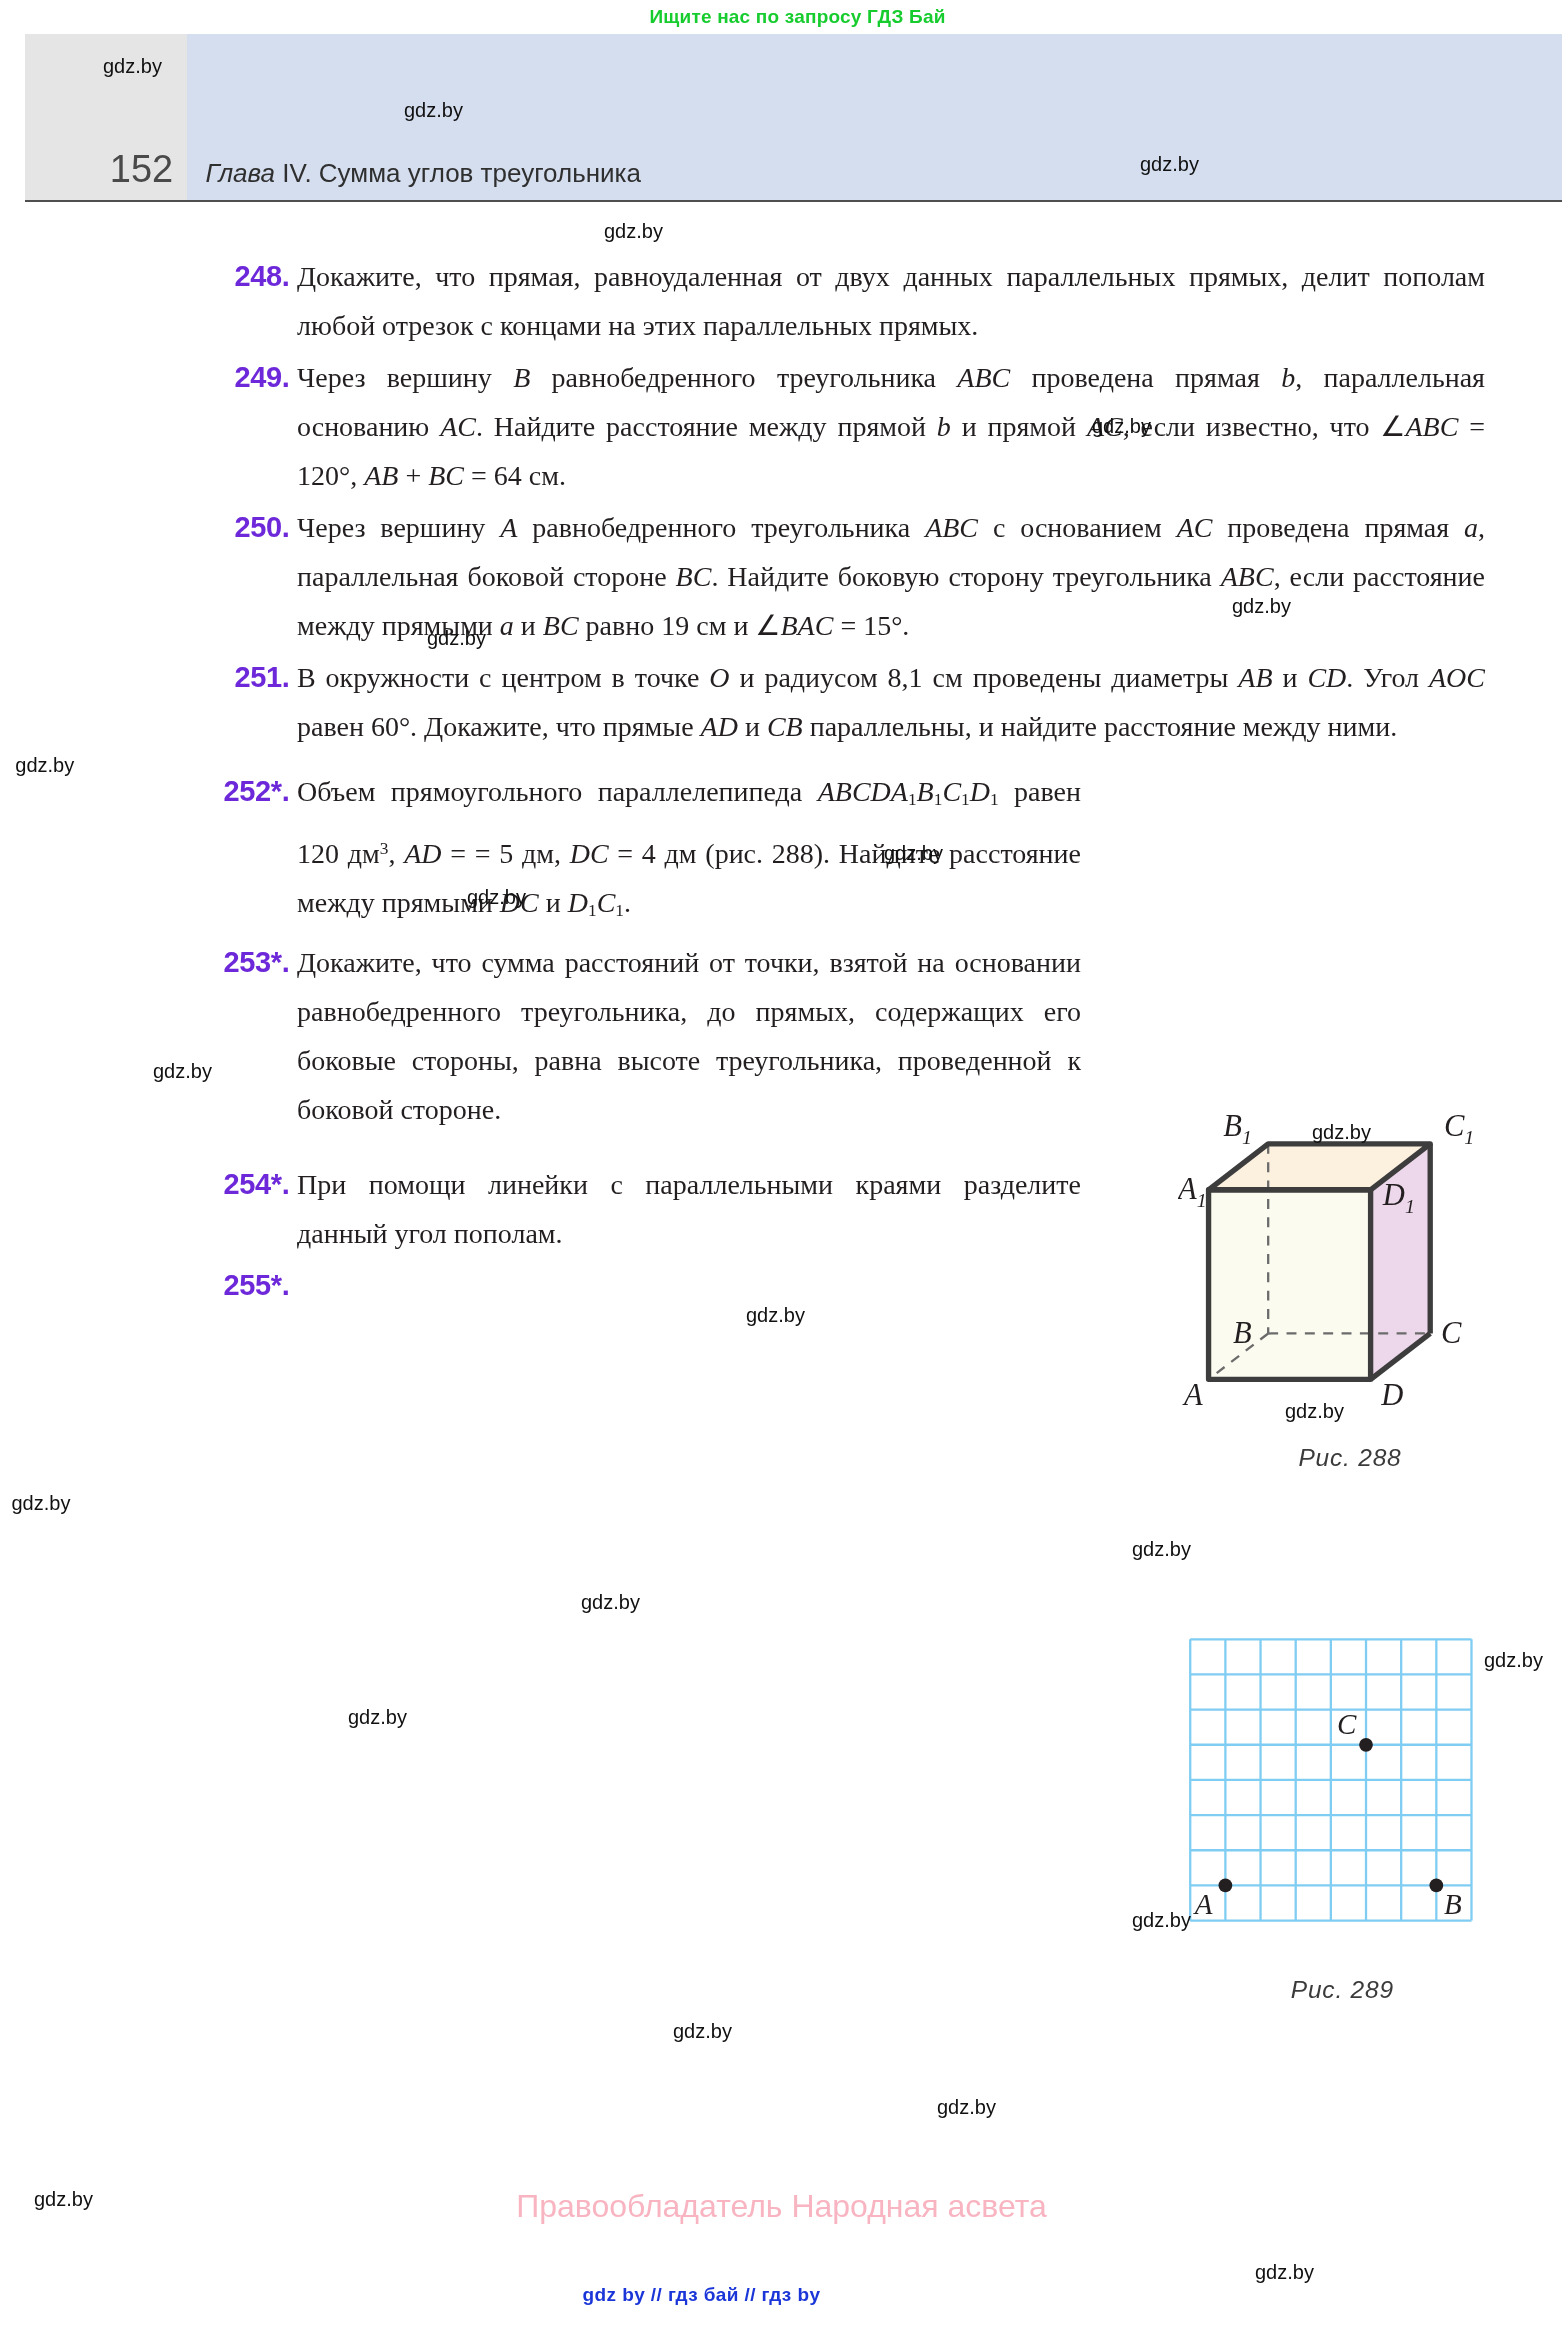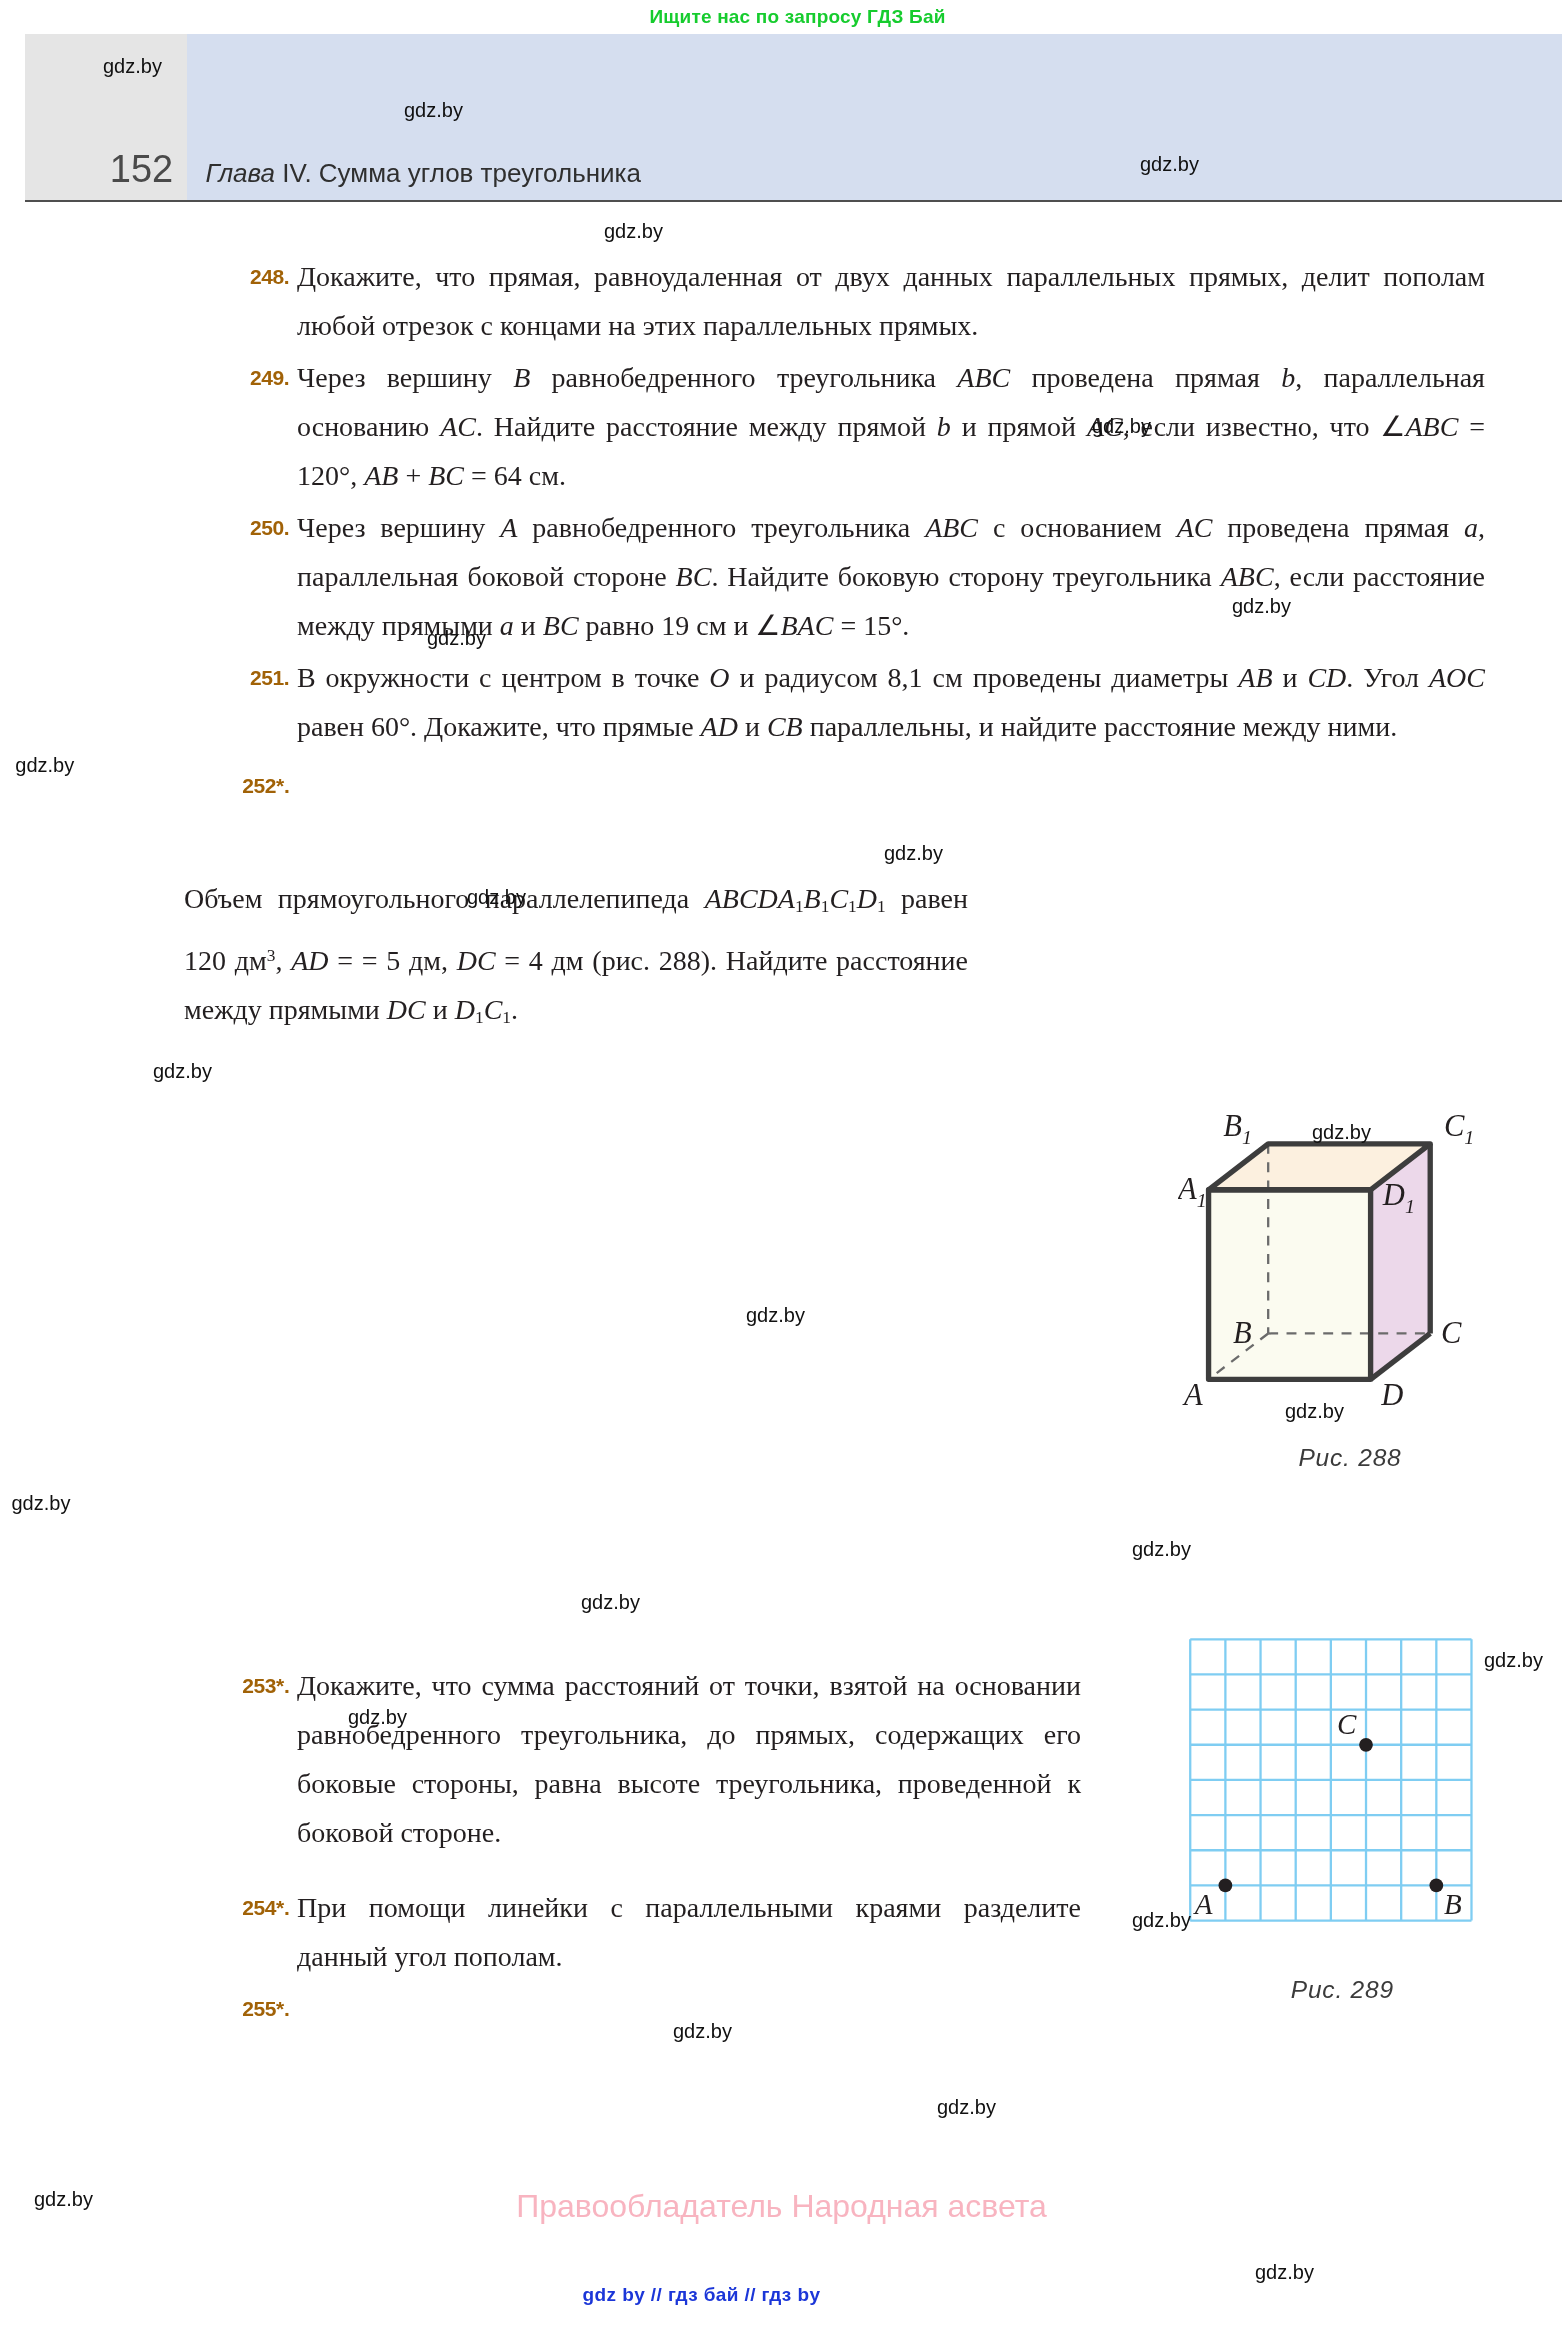--- a/index.html
+++ b/index.html
@@ -88,24 +88,24 @@
     left: 184px;
     width: 1301px;
   }
   .ex {
     display: flex;
     align-items: flex-start;
     margin-bottom: 3.1px;
     position: relative;
   }
   .ex-num {
-    color: #a16207;
+    color: #6d28d9;
     font-family: "Liberation Sans", sans-serif;
     font-weight: bold;
-    font-size: 21px;
+    font-size: 29px;
     line-height: 49px;
     width: 113px;
     flex: 0 0 113px;
     text-align: right;
     padding-right: 7.7px;
     box-sizing: border-box;
     letter-spacing: -0.4px;
   }
   .ex-body {
     flex: 1;
@@ -213,21 +213,21 @@
   <div class="ex">
     <div class="ex-num">250.</div>
     <div class="ex-body">Через вершину <i>A</i> равнобедренного треугольника <i>ABC</i> с основанием <i>AC</i> проведена прямая <i>a</i>, параллельная боковой стороне <i>BC</i>.&nbsp;Найдите боковую сторону треугольника <i>ABC</i>, если расстояние между прямыми <i>a</i> и <i>BC</i> равно 19 см и ∠<i>BAC</i> = 15°.</div>
   </div>
 
   <div class="ex">
     <div class="ex-num">251.</div>
     <div class="ex-body">В окружности с центром в точке <i>O</i> и радиусом 8,1 см проведены диаметры <i>AB</i> и <i>CD</i>.&nbsp;Угол <i>AOC</i> равен 60°.&nbsp;Докажите, что прямые <i>AD</i> и <i>CB</i> параллельны, и найдите расстояние между ними.</div>
   </div>
 
-  <div class="ex ex-narrow" style="margin-top:10px;flex-direction:column;">
+  <div class="ex ex-narrow" style="margin-top:16px;">
     <div class="ex-num">252*.</div>
     <div class="ex-body">Объем прямоугольного параллелепипеда <i>ABCDA</i><sub>1</sub><i>B</i><sub>1</sub><i>C</i><sub>1</sub><i>D</i><sub>1</sub> равен 120 дм<sup>3</sup>, <i>AD</i> = = 5 дм, <i>DC</i> = 4 дм (рис. 288).&nbsp;Найдите расстояние между прямыми <i>DC</i> и <i>D</i><sub>1</sub><i>C</i><sub>1</sub>.</div>
   </div>
 
   <div class="ex ex-narrow">
     <div class="ex-num">253*.</div>
     <div class="ex-body">Докажите, что сумма расстояний от точки, взятой на основании равнобедренного треугольника, до прямых, содержащих его боковые стороны, равна высоте треугольника, проведенной к боковой стороне.</div>
   </div>
 
   <div class="ex ex-narrow" style="margin-top:26px;">

